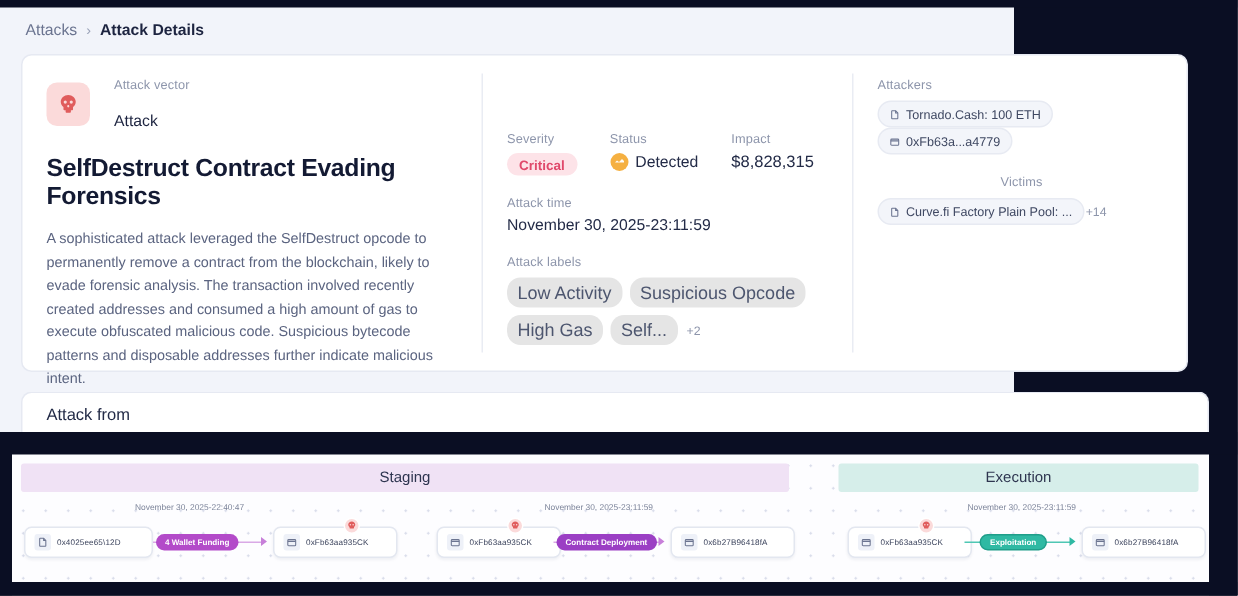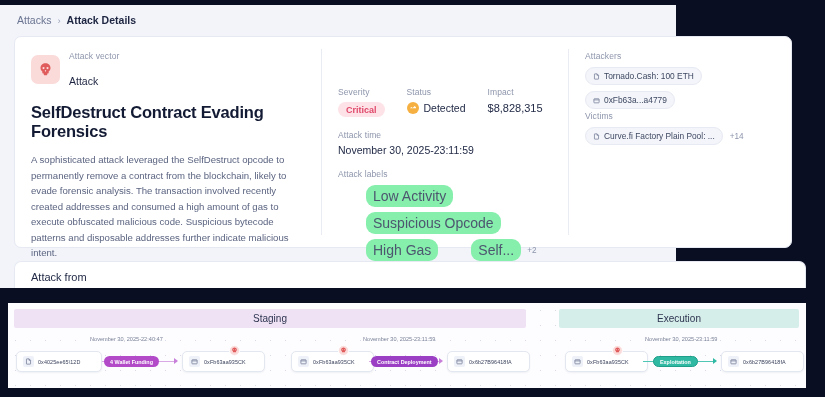--- a/index.html
+++ b/index.html
@@ -37,21 +37,21 @@
     position: absolute; left: 14px; top: 31px; width: 778px; height: 212px;
     background: #ffffff; border: 1px solid #e6e9f2; border-radius: 7px;
     display: flex;
   }
   .col-left { width: 306px; padding: 14px 16px 0 16px; position: relative; }
   .col-divider { width: 1px; background: #e9ecf3; margin: 12px 0; }
   .col-mid { width: 246px; padding: 14px 14px 0 16px; position: relative; }
   .col-right { flex: 1; padding: 14px 14px 0 16px; position: relative; }
 
   
-  .vector-row { display: flex; align-items: center; gap: 9px; }
+  .vector-row { display: flex; align-items: center; gap: 16px; }
   .vector-icon {
     width: 29px; height: 29px; border-radius: 7px; background: #fbdada;
     display: flex; align-items: center; justify-content: center;
     color: #e05c5c; flex: none;
   }
   .vector-texts { display: flex; flex-direction: column; gap: 2px; }
   .field-label { font-size: 8.5px; color: #8d95ab; letter-spacing: .1px; }
   .vector-value { font-size: 10.5px; color: #1d2440; font-weight: normal; margin-top: 12px; }
 
   .card-title {
@@ -79,34 +79,34 @@
     display: flex; align-items: center; justify-content: center; flex: none;
   }
   .status-text { font-size: 10.5px; color: #232b47; }
   .impact-val { font-size: 11px; color: #232b47; }
 
   .mid-block { margin-top: 13px; }
   .mid-value { margin-top: 4px; font-size: 10.5px; color: #232b47; }
 
   .chips { margin-top: 6px; display: flex; flex-wrap: wrap; gap: 5px; align-items: center; }
   .chip {
-    background: #86efac; color: #4d566f; font-size: 14px;
-    padding: 3px 7px; border-radius: 9px; white-space: nowrap; margin-left: 28px;
+    background: #e5e5e5; color: #4d566f; font-size: 12px;
+    padding: 3px 7px; border-radius: 9px; white-space: nowrap;
   }
   .chip-more { font-size: 8.2px; color: #8d95ab; padding-left: 1px; }
 
   
-  .addr-chips { margin-top: 6px; display: flex; flex-wrap: wrap; gap: 6px; align-items: center; }
+  .addr-chips { margin-top: 6px; display: flex; flex-wrap: wrap; align-items: center; }
   .addr-chip {
     display: inline-flex; align-items: center; gap: 4px;
     background: #f3f5fa; border: 1px solid #e7eaf2; color: #3f4862;
     font-size: 8.4px; padding: 3px 7px; border-radius: 10px; white-space: nowrap;
   }
   .addr-chip svg { flex: none; }
-  .rc-block { margin-top: 2px; }
+  .rc-block { margin-top: 13px; text-align: center; }
 
   
   .flow-header {
     position: absolute; left: 14px; top: 256px; width: 792px; height: 32px;
     background: #ffffff; border: 1px solid #e6e9f2; border-bottom: none;
     border-radius: 7px 7px 0 0;
   }
   .flow-header-title {
     position: absolute; left: 16px; top: 9px;
     font-size: 11px; color: #232b47;

